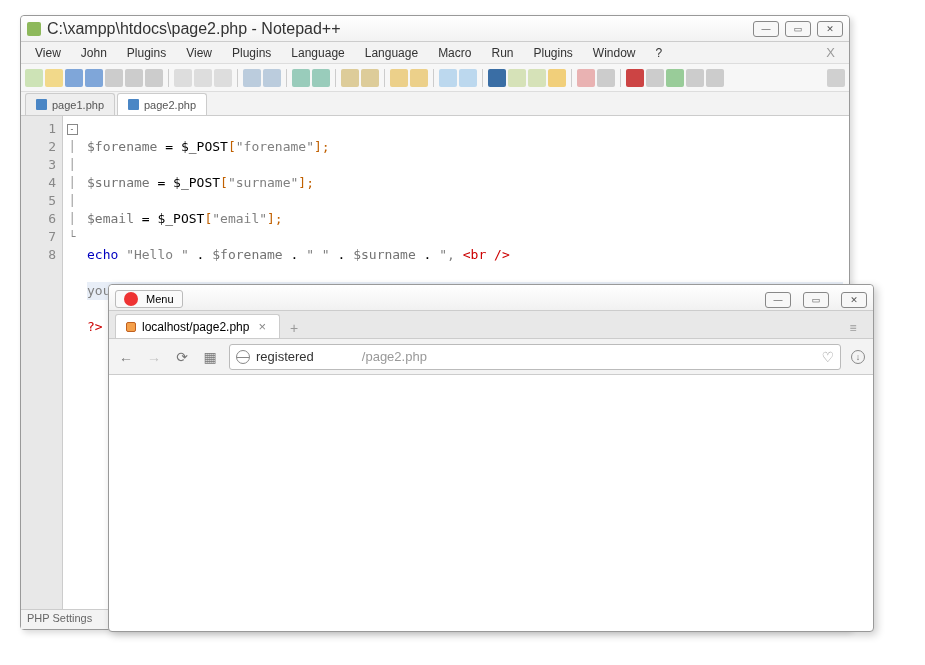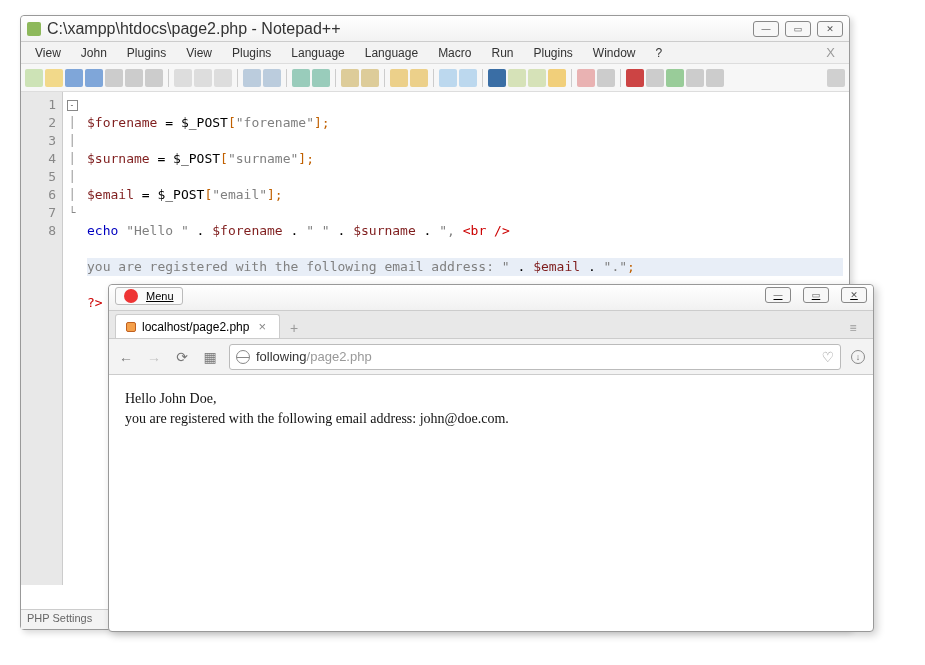--- a/index.html
+++ b/index.html
@@ -27,49 +27,49 @@
   
   .editor { display:flex; height: calc(100% - 26px - 22px - 28px - 24px - 20px); background:#fff;}
   .gutter { width:42px; background:#e8e8e8; border-right:1px solid #ccc; text-align:right; padding:4px 6px 0 0; color:#888; font-family:Consolas,monospace; font-size:13px; line-height:18px;}
   .foldcol { width:18px; padding-top:4px; font-family:Consolas,monospace; font-size:11px; line-height:18px; text-align:center; color:#888;}
   .code { flex:1; padding:4px 6px; font-family:Consolas,monospace; font-size:13px; line-height:18px; white-space:pre;}
   .code .line { display:block; height:18px;}
   .fold { display:inline-block; width:11px; height:11px; border:1px solid #888; font-size:8px; line-height:9px; text-align:center; color:#555; background:#fff;}
   .foldline { color:#888;}
   .line.hl { background:#e8eef7;}
   .red { color:#c00;}
-  .green { color:#7f1d1d;}
+  .green { color:#737373;}
   .grey{ color:#808080;}
   .blue { color:#0000c0;}
   .orange{color:#c06000;}
   .black{color:#000;}
   
   .statusbar { position:absolute; bottom:0; left:0; right:0; height:20px; background:#f3f3f3; border-top:1px solid #ccc; padding:2px 6px; font-size:11px; color:#666;}
   
   
   .browser { position:absolute; top:284px; left:108px; width:766px; height:348px; border:1px solid #999; border-radius:4px; background:#fff; box-shadow:3px 3px 8px rgba(0,0,0,.2);}
-  .br-titlebar { height:26px; background:linear-gradient(#fff,#f1f1f1); border-bottom:1px solid #ccc; display:flex; align-items:flex-start; padding:2px 6px; border-radius:4px 4px 0 0;text-decoration:underline;}
+  .br-titlebar { height:26px; background:linear-gradient(#fff,#f1f1f1); border-bottom:1px solid #ccc; display:flex; align-items:flex-end; padding:2px 6px; border-radius:4px 4px 0 0;}
   .opera-icon { width:14px; height:14px; border-radius:50%; background:#e33; margin-right:4px;}
   .menu-btn { border:1px solid #bbb; border-radius:3px; padding:1px 8px; font-size:11px; background:#fafafa; display:flex; align-items:center; gap:4px;}
   .br-winbtns { margin-left:auto; display:flex; gap:6px;}
   
   .br-tabbar { height:28px; background:#e8e8e8; border-bottom:1px solid #ccc; display:flex; align-items:flex-end; padding-left:6px; gap:4px;}
   .br-tab { height:24px; background:#fff; border:1px solid #ccc; border-bottom:none; border-radius:3px 3px 0 0; padding:3px 10px; display:flex; align-items:center; gap:6px; font-size:12px;}
   .br-tab .xicon{width:10px;height:10px;border:1px solid #c06020;background:#f5a04a;border-radius:2px;}
   .tabclose{color:#888;padding:0 3px;font-size:13px;}
   .newtab{width:20px;height:20px;color:#999;display:flex;align-items:center;justify-content:center;font-size:14px;}
   .br-extras{margin-left:auto;width:28px;height:20px;color:#999;display:flex;align-items:center;justify-content:center;margin-right:6px;}
   
   .br-toolbar { height:36px; background:#f3f3f3; border-bottom:1px solid #ccc; display:flex; align-items:center; padding:0 8px; gap:10px;}
   .navbtn{width:18px;height:18px;color:#777;font-size:14px;display:flex;align-items:center;justify-content:center;}
   .urlbar{flex:1;height:26px;border:1px solid #bbb;border-radius:3px;background:#fff;display:flex;align-items:center;padding:0 6px;gap:6px;}
   .globe{width:14px;height:14px;border:1px solid #888;border-radius:50%;position:relative;}
   .globe:before{content:"";position:absolute;left:0;right:0;top:50%;border-top:1px solid #888;}
   .urltext{font-size:13px;color:#333;}
-  .urlpath{color:#999;}
+  .urlpath{color:#999;padding-left:48px;}
   .urlbtns{margin-left:auto;display:flex;gap:6px;align-items:center;}
   .heart{color:#999;font-size:14px;}
   .dl{width:14px;height:14px;border:1px solid #888;border-radius:50%;display:flex;align-items:center;justify-content:center;font-size:9px;color:#666;}
   
   .page{padding:14px 16px;font-family:Georgia,serif;font-size:14px;color:#111;line-height:1.4;}
 </style>
 </head>
 <body>
 
 <div class="npp-window">
@@ -132,20 +132,30 @@
     <div class="tbtn" style="background:#ccc"></div>
     <div class="tsep"></div>
     <div class="tbtn" style="background:#c44"></div>
     <div class="tbtn" style="background:#ccc"></div>
     <div class="tbtn" style="background:#9c9"></div>
     <div class="tbtn" style="background:#ccc"></div>
     <div class="tbtn" style="background:#ccc"></div>
     <div style="flex:1"></div>
     <div class="tbtn" style="background:#d0d0d0"></div>
   </div>
+  <div class="tabbar">
+    <div class="tab">
+        <span class="ticon"></span>
+        <span>page1.php</span>
+      </div>
+    <div class="tab active">
+        <span class="ticon"></span>
+        <span>page2.php</span>
+      </div>
+  </div>
   <div class="editor">
     <div class="gutter">
       <div>1</div>
       <div>2</div>
       <div>3</div>
       <div>4</div>
       <div>5</div>
       <div>6</div>
       <div>7</div>
       <div>8</div>
@@ -194,24 +204,20 @@
     <div class="newtab">+</div>
     <div class="br-extras">≡</div>
   </div>
   <div class="br-toolbar">
     <div class="navbtn">←</div>
     <div class="navbtn" style="opacity:.4">→</div>
     <div class="navbtn">⟳</div>
     <div class="navbtn">▦</div>
     <div class="urlbar">
       <span class="globe"></span>
-      <span class="urltext"><span>following</span><span class="urlpath">/page2.php</span></span>
+      <span class="urltext"><span>registered</span><span class="urlpath">/page2.php</span></span>
       <div class="urlbtns">
         <span class="heart">♡</span>
       </div>
     </div>
     <span class="dl">↓</span>
   </div>
-  <div class="page">
-    <div>Hello John Doe,</div>
-    <div>you are registered with the following email address: john@doe.com.</div>
-  </div>
 </div>
 
 </body></html>

